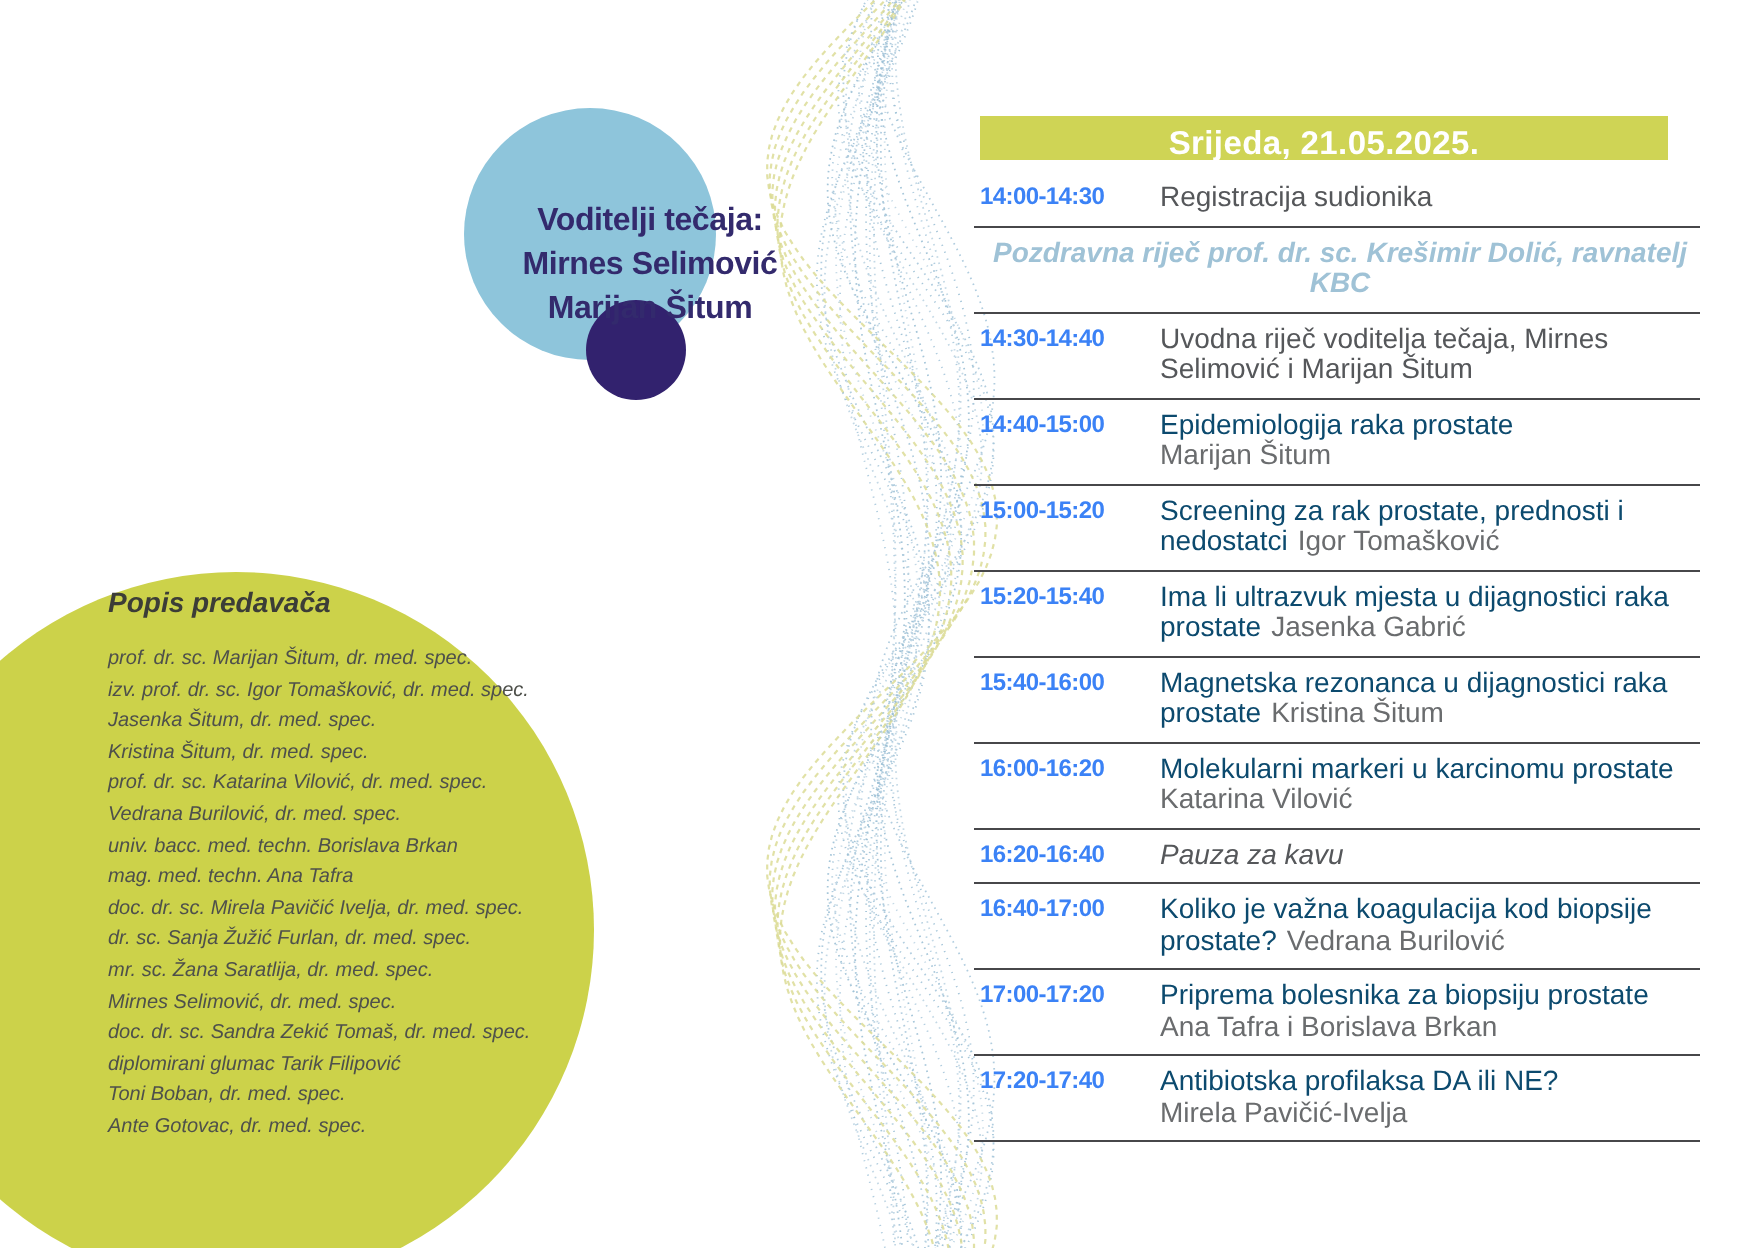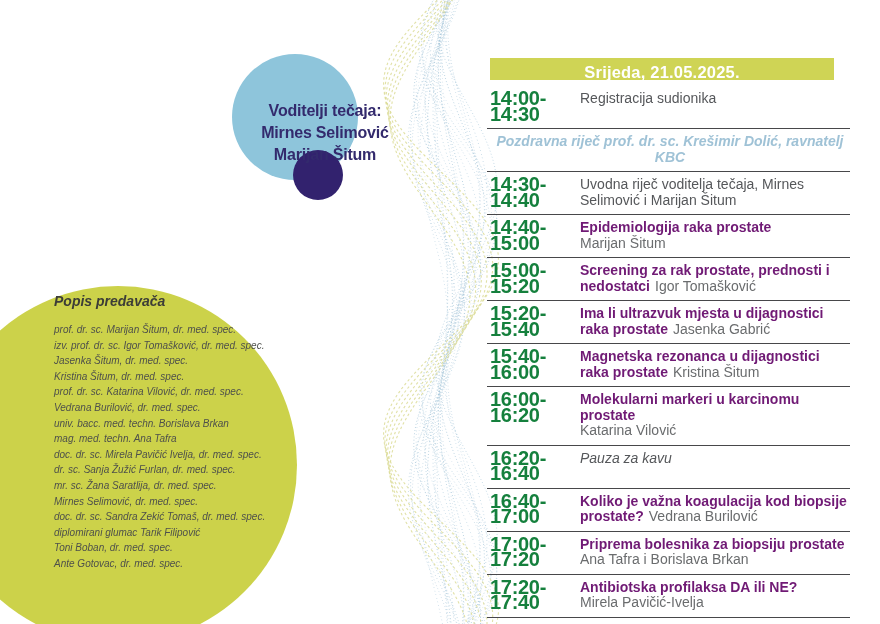--- a/index.html
+++ b/index.html
@@ -12,24 +12,24 @@
   .circle.green{left:-61px;top:286px;width:358px;height:358px;background:#ccd24a;z-index:2;}
   .leaders{position:absolute;left:240px;top:100px;width:170px;z-index:4;text-align:center;
            color:#332a6d;font-weight:bold;font-size:16px;line-height:22px;letter-spacing:-0.2px;}
   .lecturers{position:absolute;left:54px;top:293px;width:310px;z-index:4;color:#4e504b;font-style:italic;}
   .lect-head{font-weight:bold;font-size:14px;color:#3c3d37;margin:0 0 13px 0;}
   .lect-list{list-style:none;margin:0;padding:0;font-size:10px;line-height:15.6px;}
   .schedule{position:absolute;left:487px;top:58px;width:363px;z-index:4;}
   .banner{height:22px;line-height:28px;background:#cfd455;color:#ffffff;font-weight:bold;
           font-size:16.5px;text-align:center;letter-spacing:0.2px;margin:0 16px 6px 3px;}
   .srow{display:flex;border-bottom:1.5px solid #47474a;padding:5px 0 6px 3px;}
-  .time{flex:0 0 90px;width:90px;font-weight:bold;color:#15803d;font-size:20px;
+  .time{flex:0 0 90px;width:90px;font-weight:bold;color:#3b82f6;font-size:12px;
         letter-spacing:-0.3px;line-height:15.5px;}
   .cnt{flex:1;font-size:14px;line-height:15.5px;color:#5b5d60;}
-  .title{font-weight:bold;color:#701a75;}
+  .title{font-weight:normal;color:#0c4a6e;}
   .plain .title{font-weight:normal;color:#55575a;}
   .pause .title{font-weight:normal;font-style:italic;color:#55575a;margin-top:18px;}
   .welcome{display:block;text-align:center;}
   .welcome .title{color:#9fc2d6;font-style:italic;font-weight:bold;font-size:14px;}
   .inline .spk{margin-left:5px;color:#6a6c6e;}
   .block .spk{color:#6a6c6e;}
 </style>
 </head>
 <body>
 

